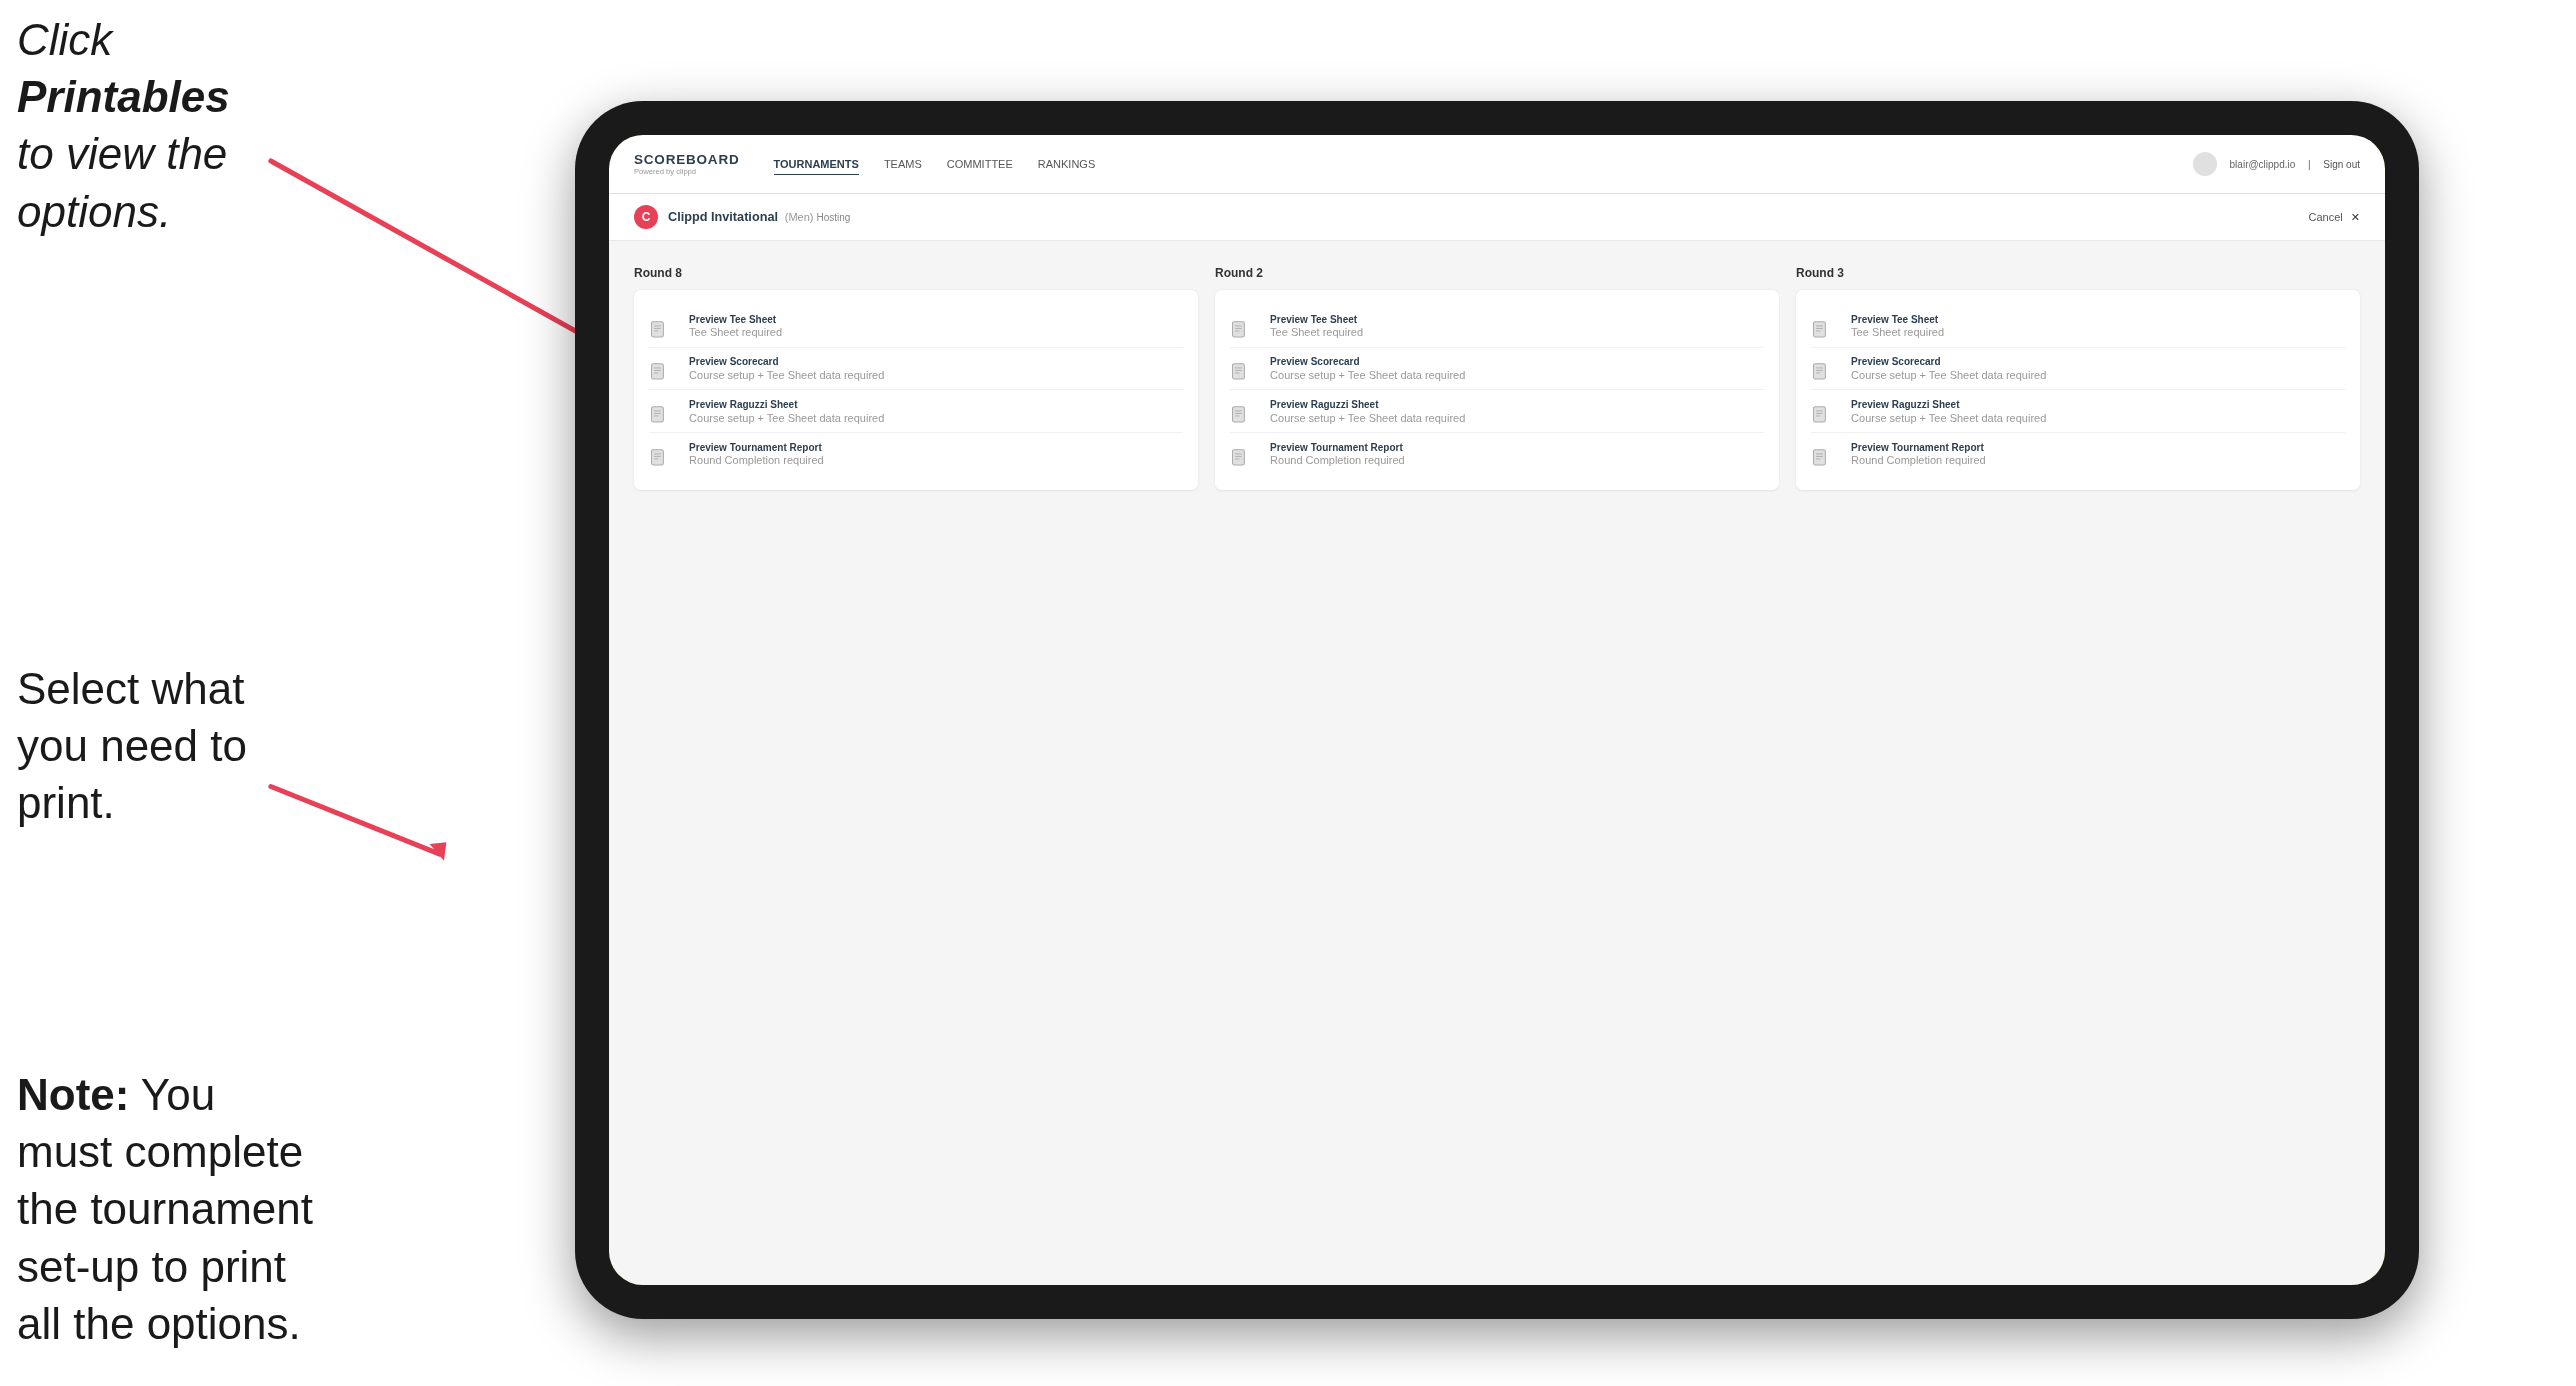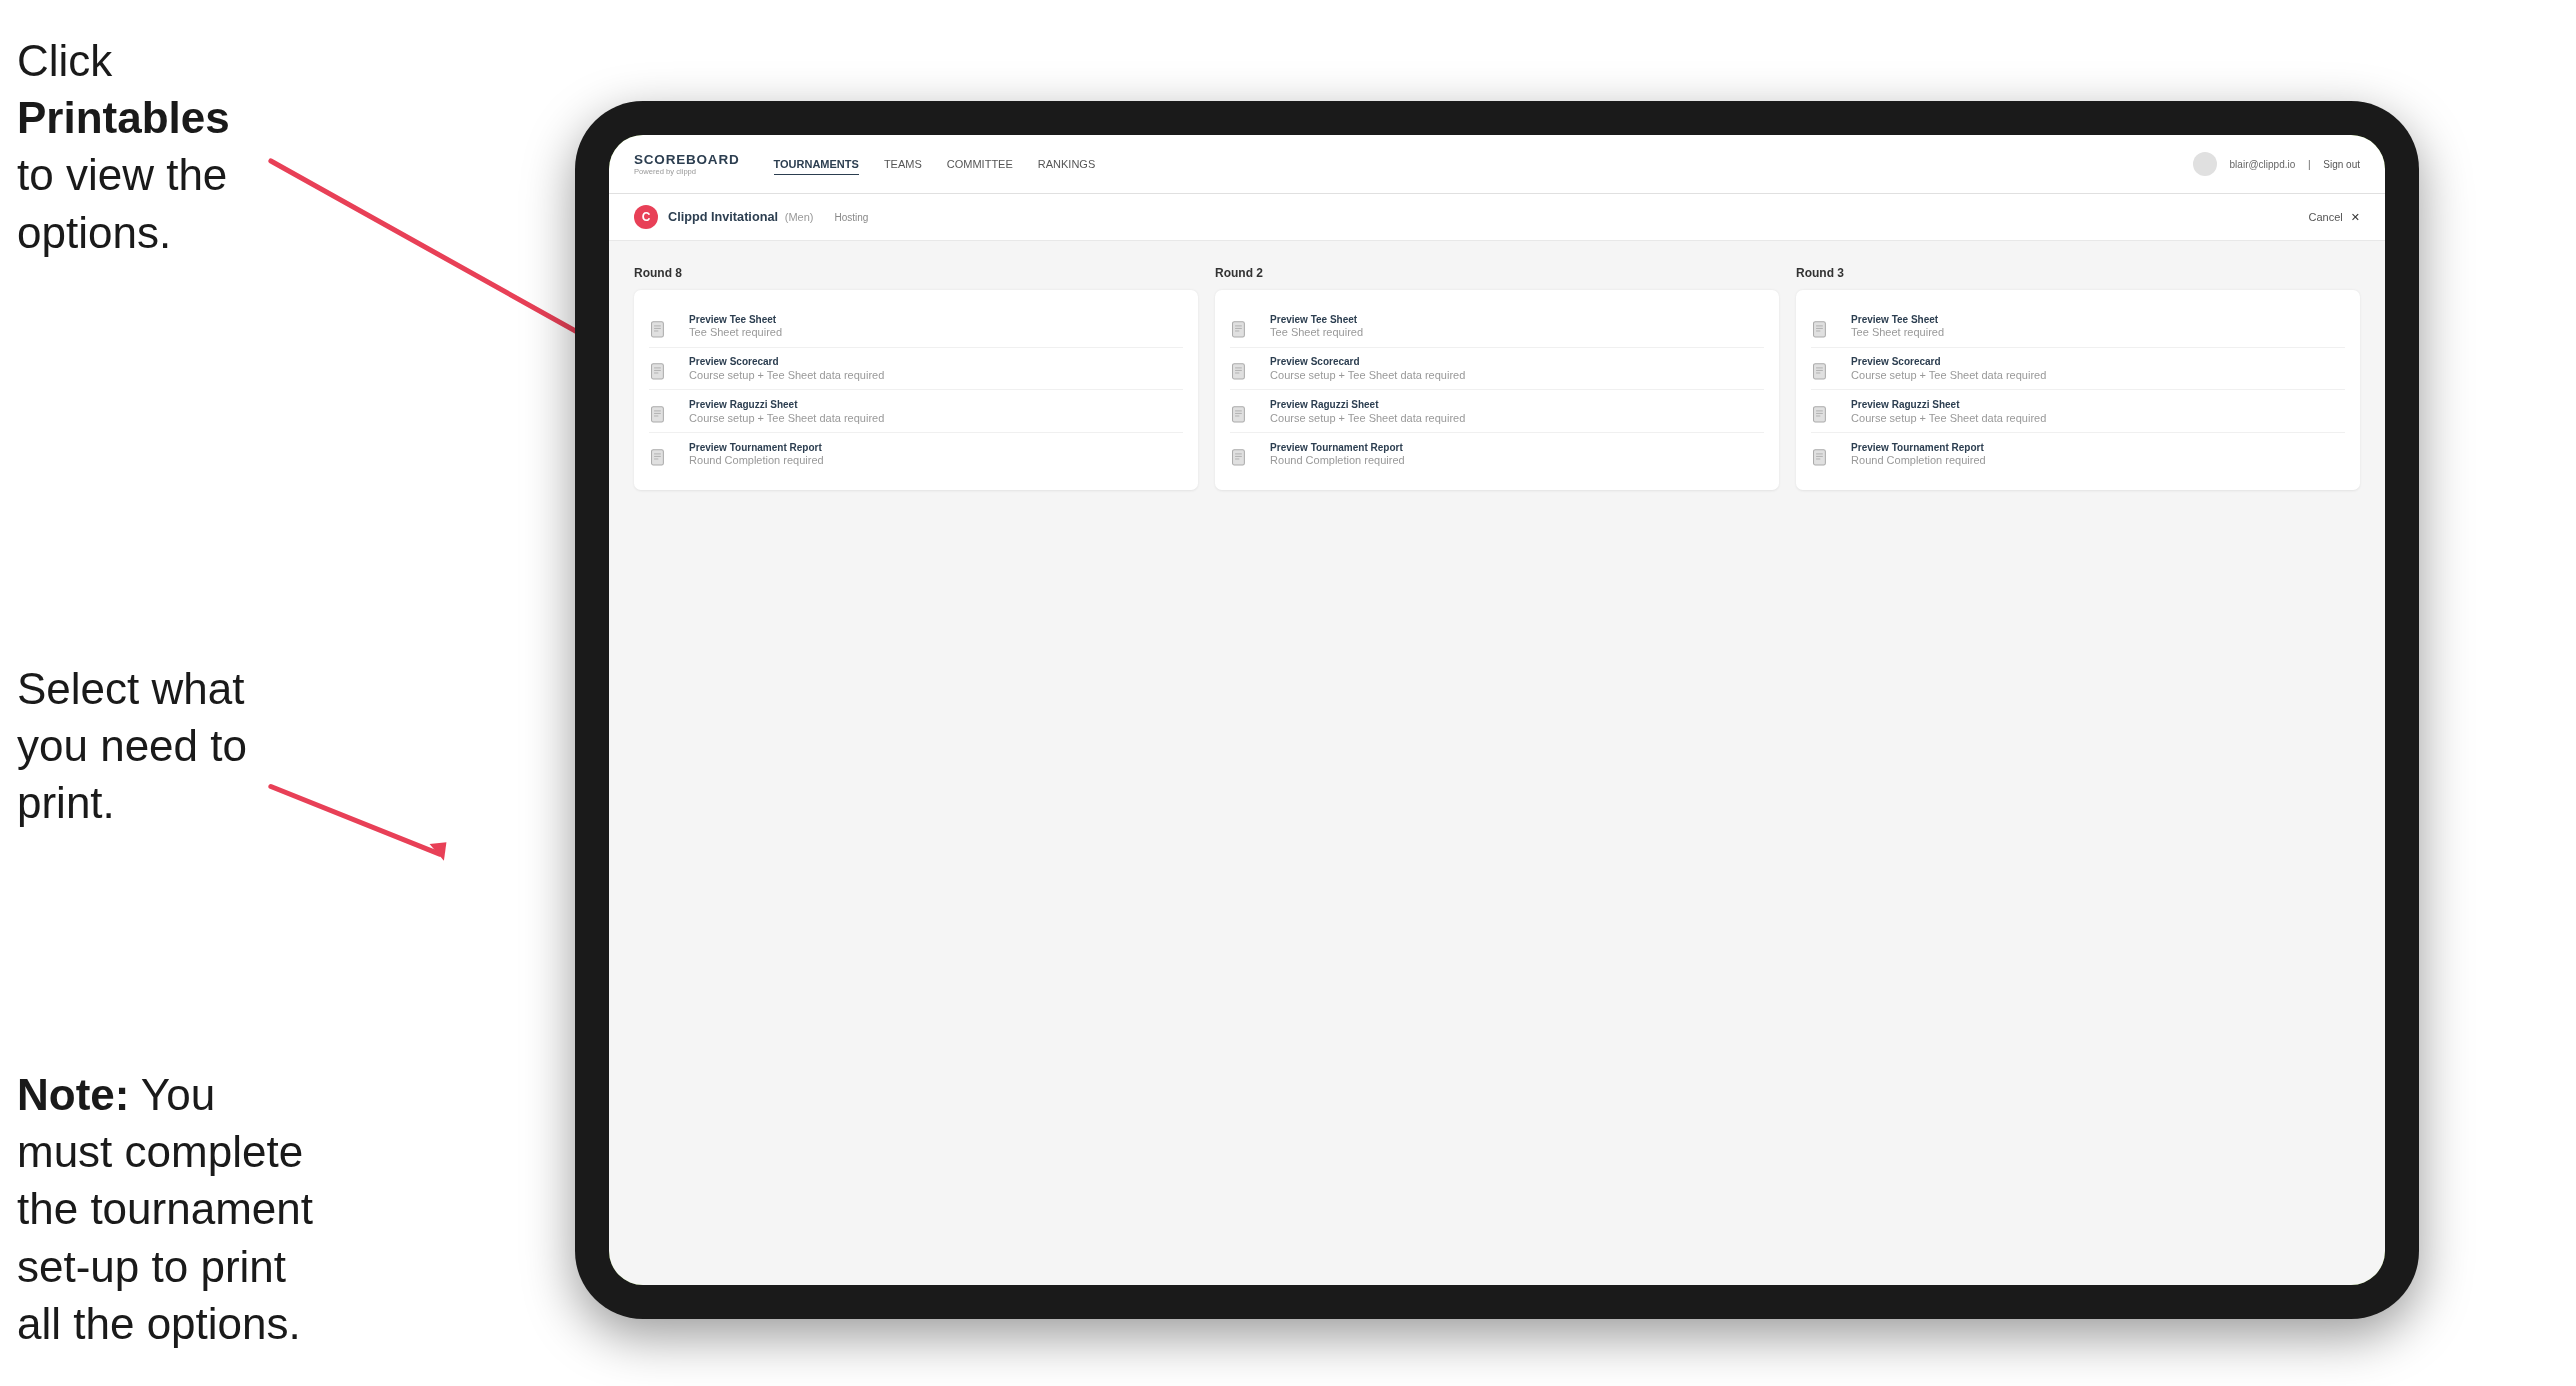--- a/index.html
+++ b/index.html
@@ -8,26 +8,27 @@
       font-family: -apple-system, BlinkMacSystemFont, 'Segoe UI', sans-serif;
       width: 2576px;
       height: 1386px;
       position: relative;
       overflow: hidden;
     }
 
     
     .instruction-top {
       position: absolute;
-      top: 32px;
+      top: 11px;
       left: 17px;
       font-size: 44px;
       line-height: 1.3;
       color: #1a1a1a;
       width: 254px;
+      font-style: italic;
     }
     .instruction-top strong { font-weight: 700; }
 
     .instruction-middle {
       position: absolute;
       top: 660px;
       left: 17px;
       font-size: 44px;
       line-height: 1.3;
       color: #1a1a1a;
@@ -153,21 +154,21 @@
     }
     .tournament-name {
       font-size: 12.7px;
       font-weight: 600;
       color: #2c3e50;
       margin-right: 6.8px;
     }
     .tournament-sub {
       font-size: 11px;
       color: #999;
-      margin-right: 21px;
+      margin-right: 3px;
     }
     .tournament-status {
       font-size: 10px;
       color: #888;
     }
     .cancel-btn {
       margin-left: auto;
       font-size: 11px;
       color: #555;
       cursor: pointer;

